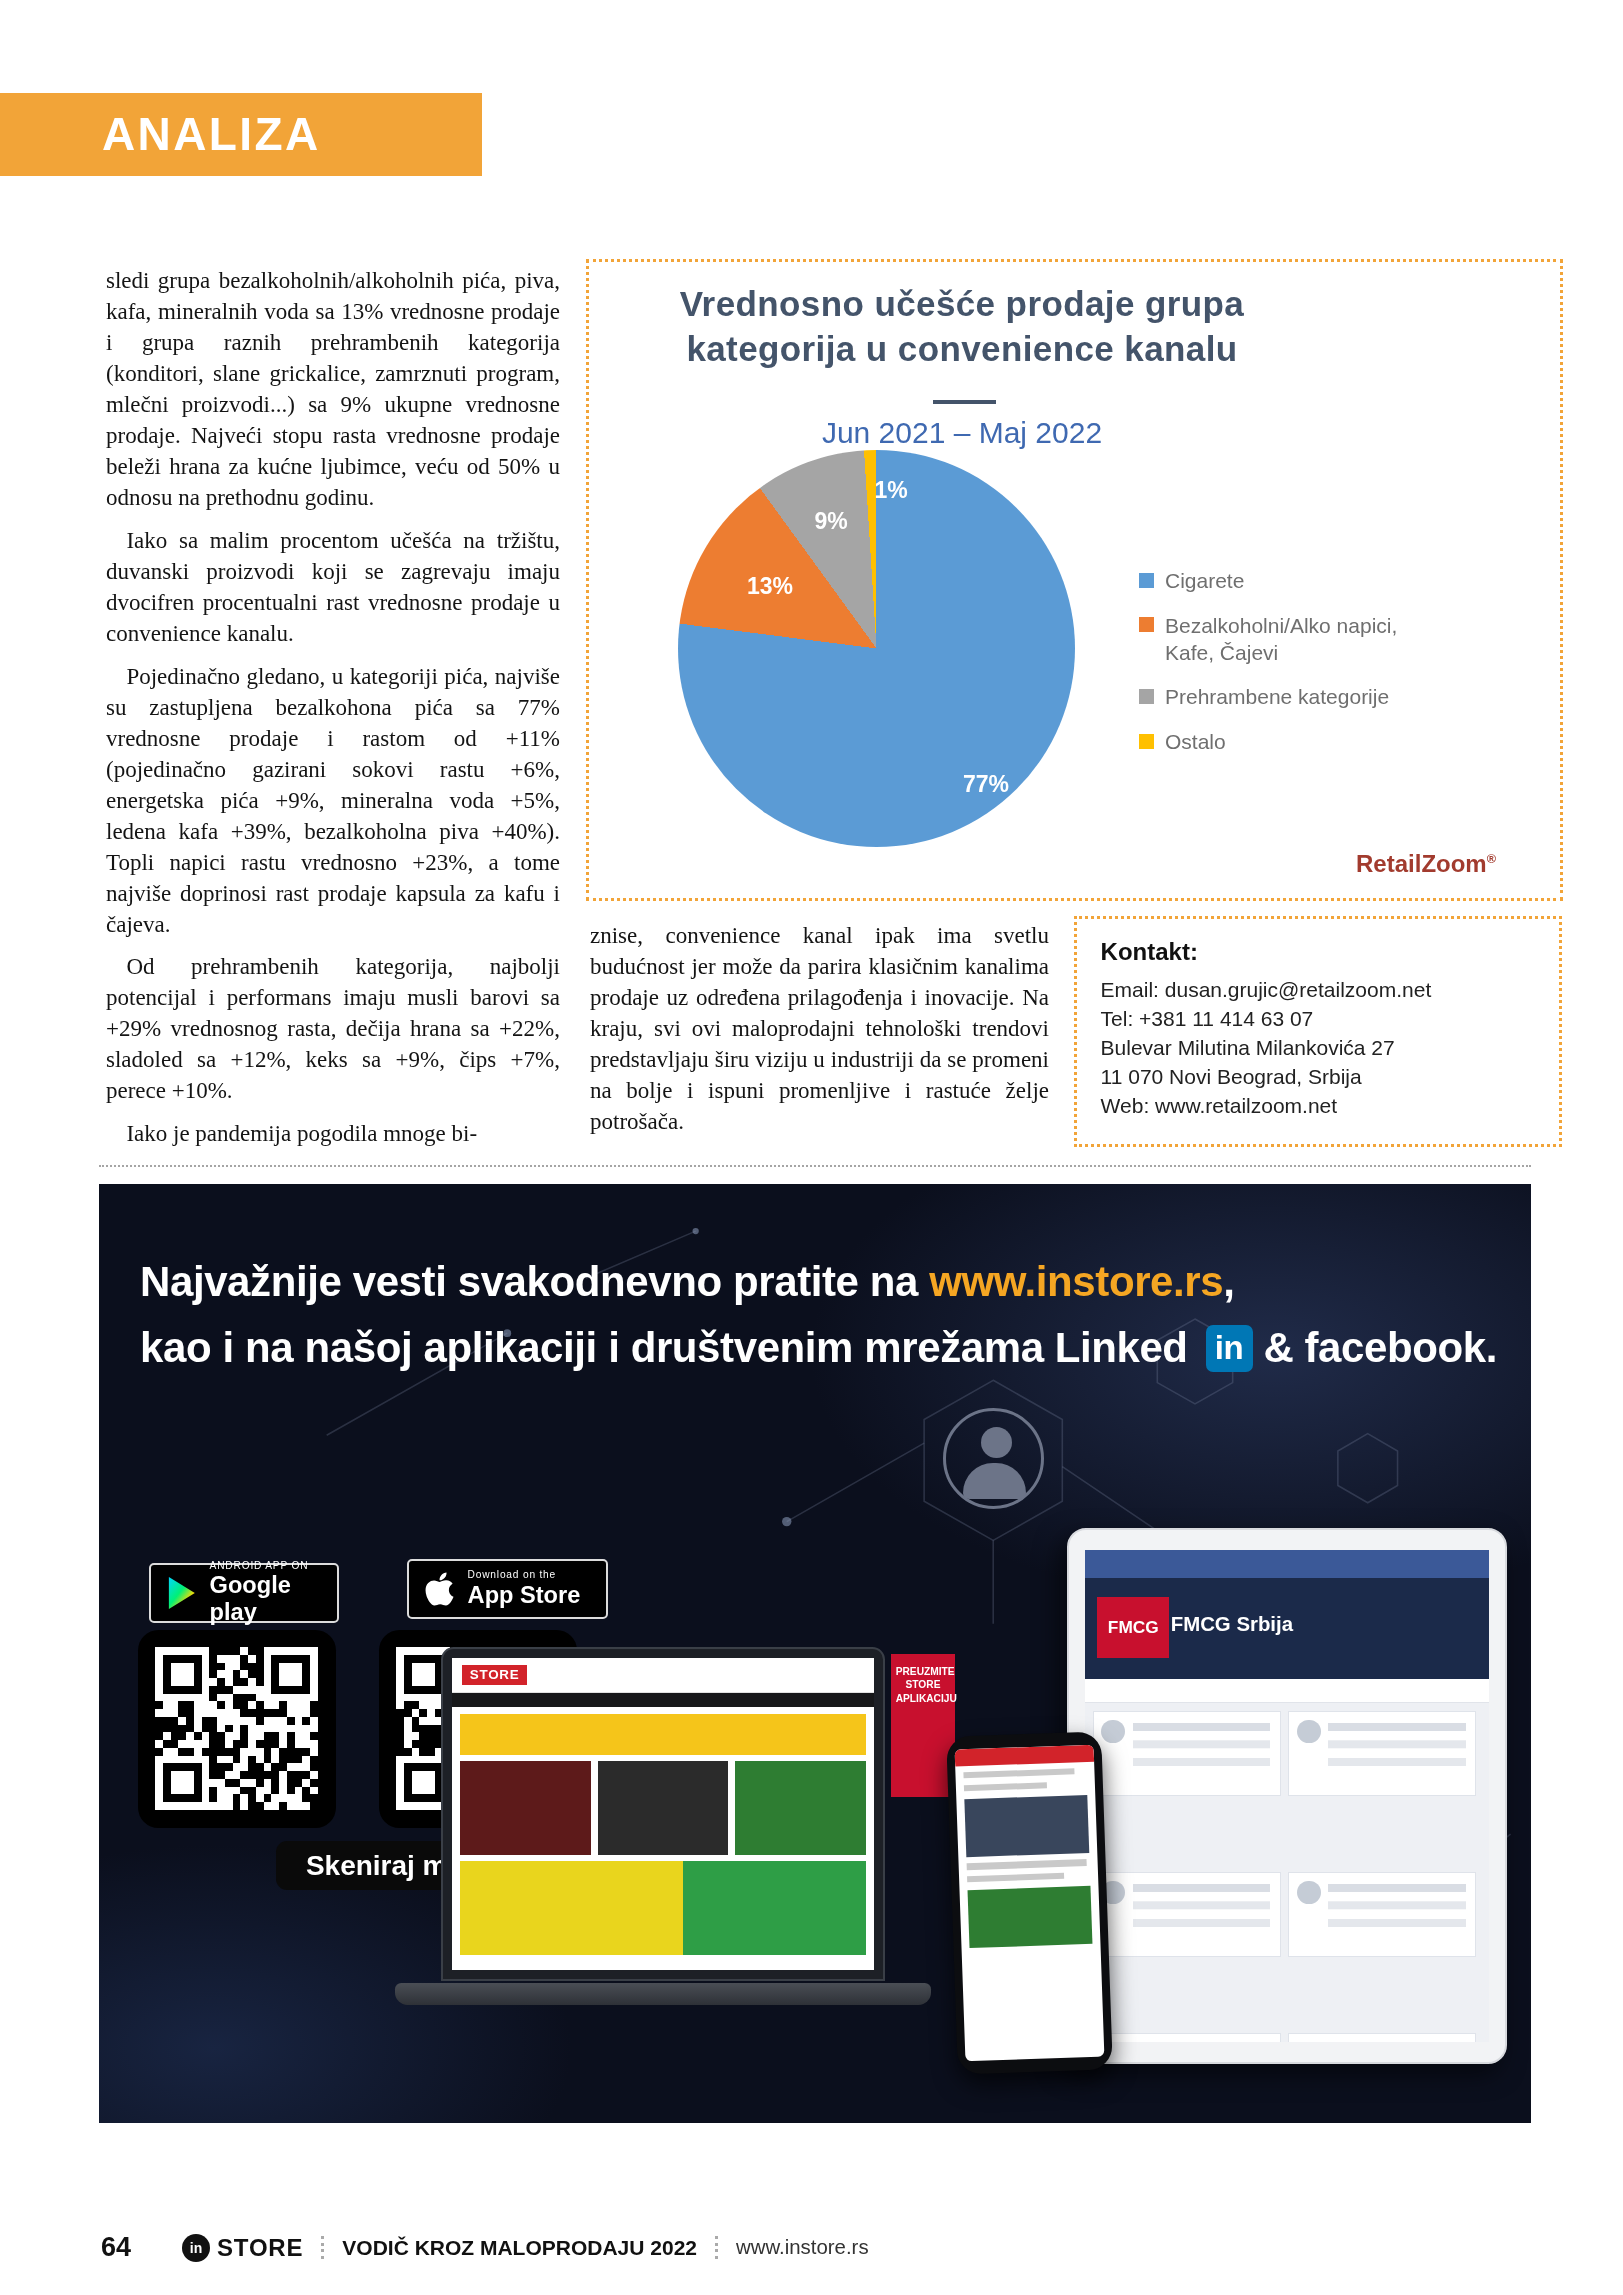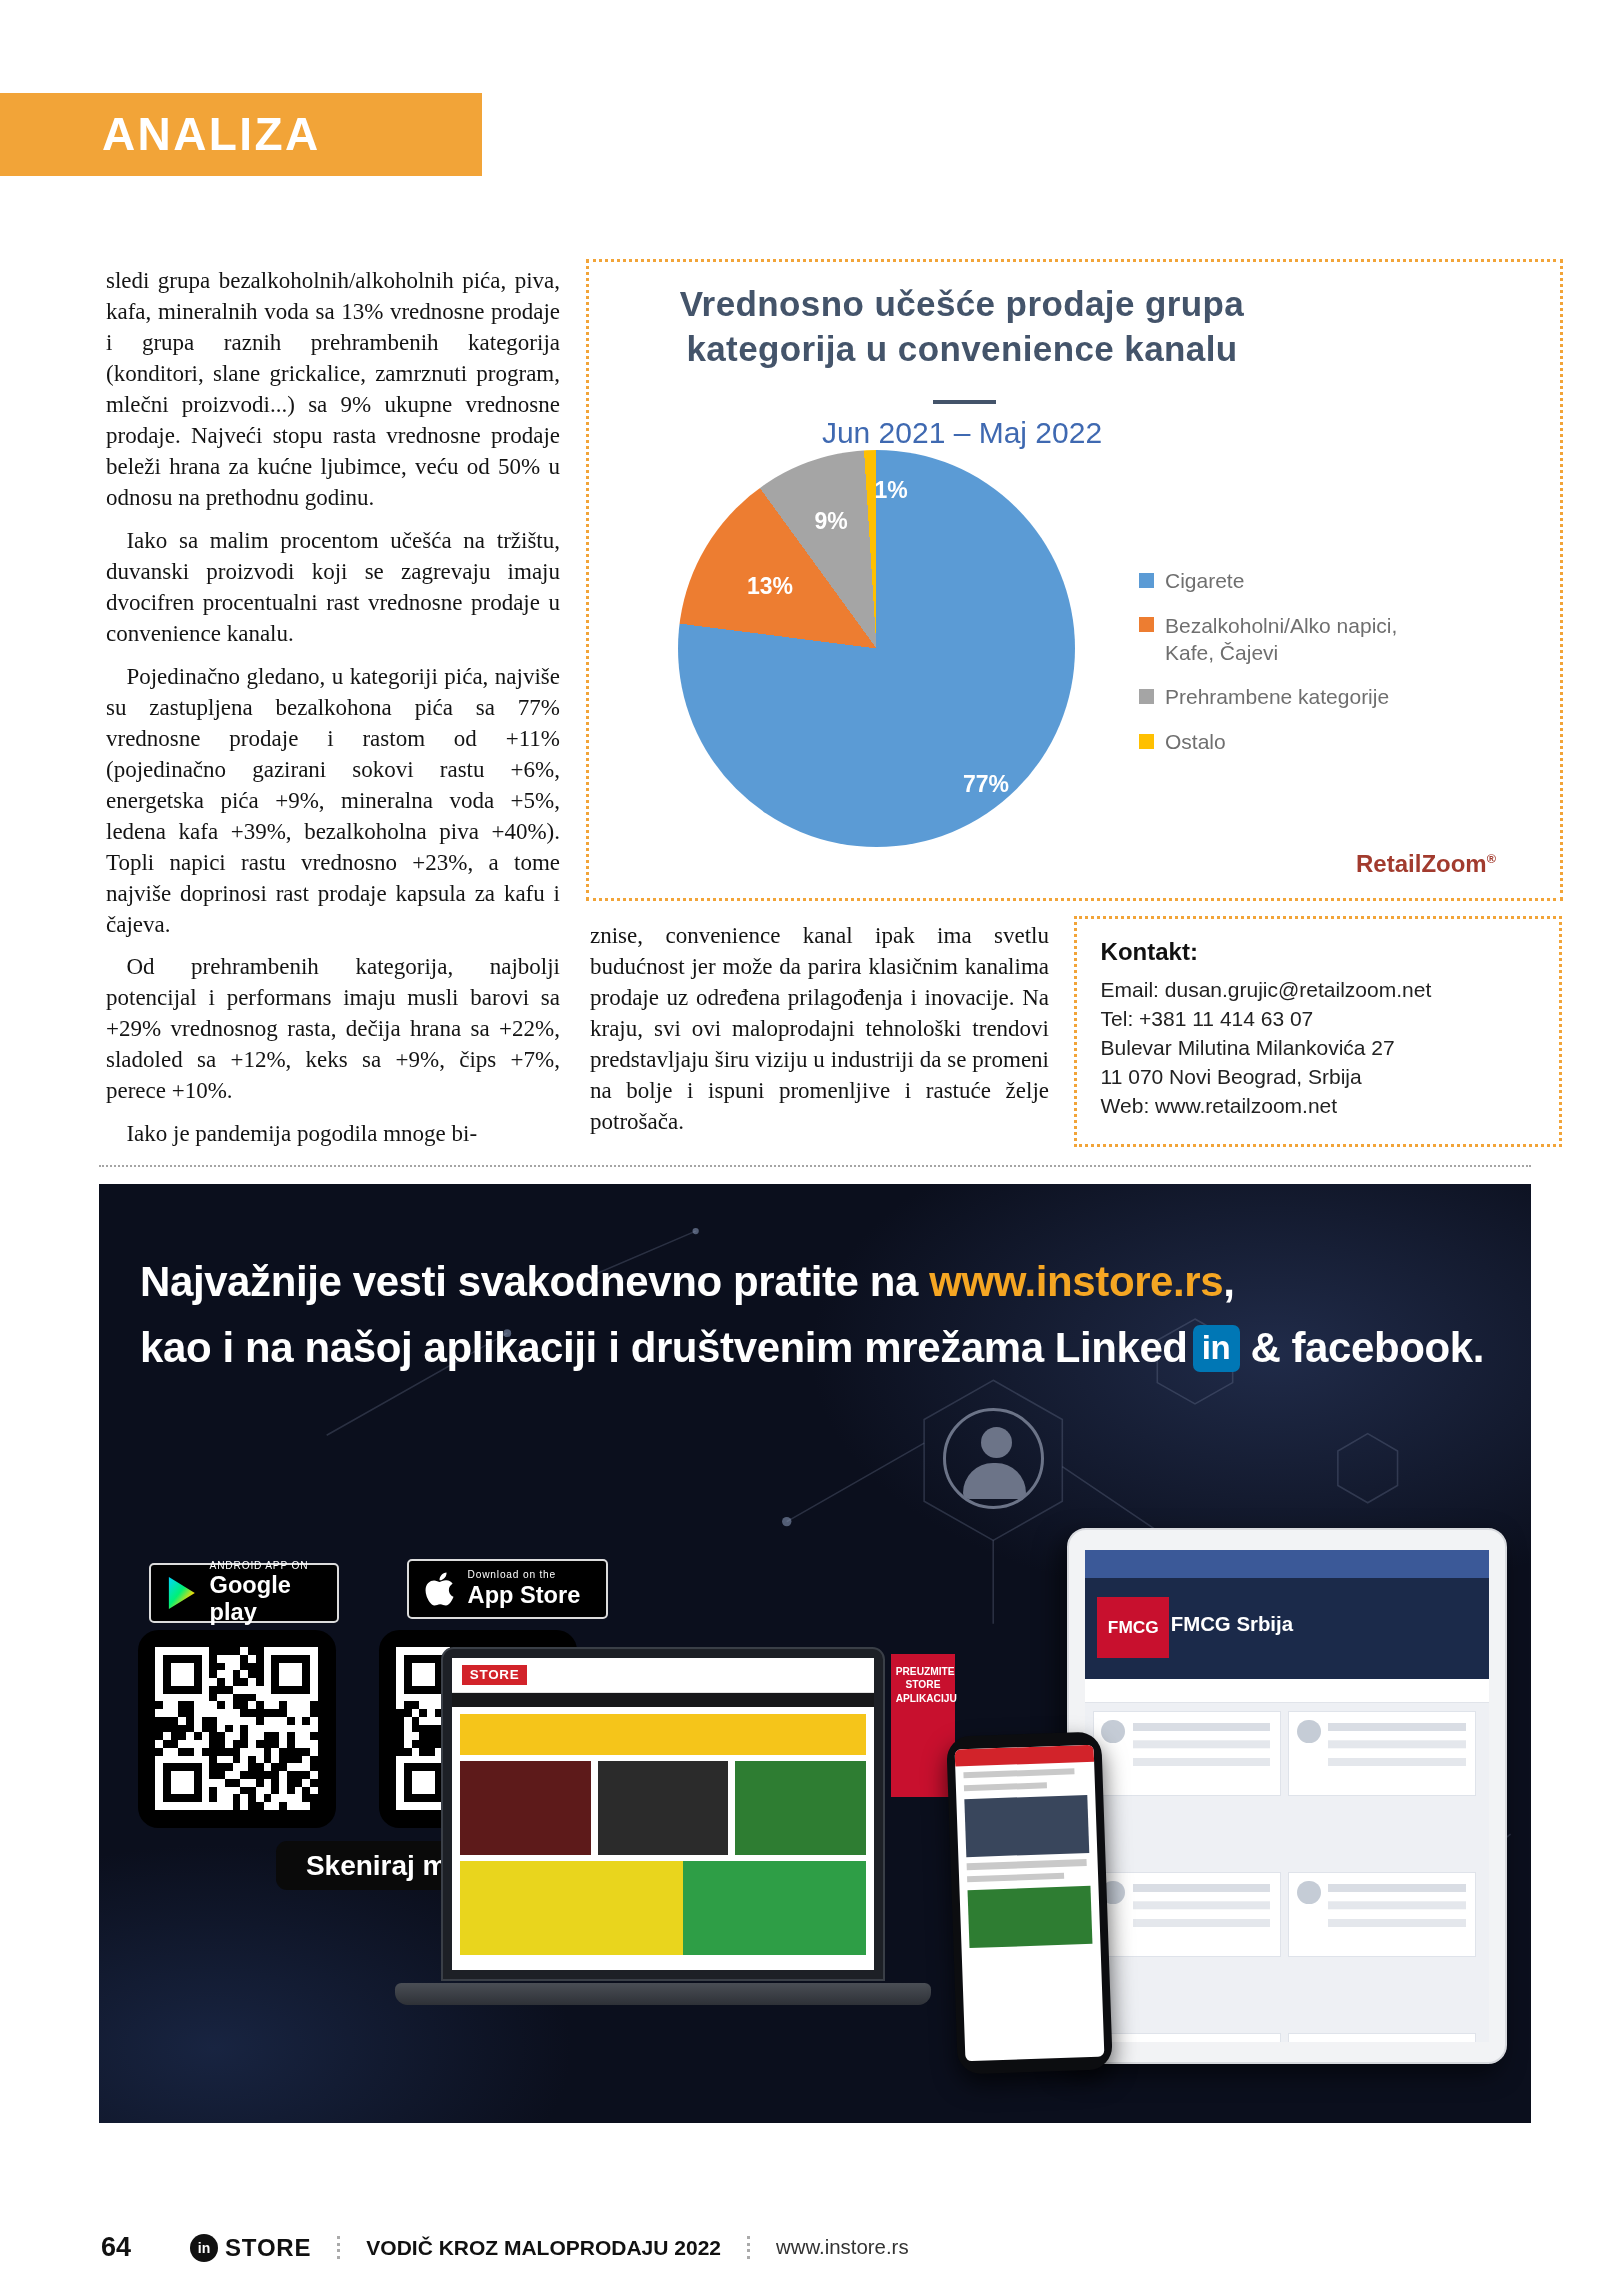--- a/index.html
+++ b/index.html
@@ -56,21 +56,21 @@
       radial-gradient(746px 408px at 82% 18%, #202b49 0%, rgba(16,21,37,0) 62%),
       radial-gradient(597px 338px at 8% 92%, #182441 0%, rgba(12,16,28,0) 60%),
       #0b0f1d; }
   .banner-deco { position:absolute; left:0; top:0; }
 
   .headline { position:absolute; left:41px; font-family:"Liberation Sans",sans-serif; font-weight:bold;
     color:#fff; font-size:42px; letter-spacing:-0.4px; white-space:nowrap; }
   .headline-1 { top:74px; }
   .headline-2 { top:140px; display:flex; align-items:center; gap:11px; }
   .headline .link { color:#F5A623; }
-  .li-group { display:flex; align-items:center; gap:5px; }
+  .li-group { display:flex; align-items:center; gap:18px; }
   .li-badge { display:inline-block; width:47px; height:47px; background:#0077B5; color:#fff;
     border-radius:7px; text-align:center; line-height:46px; font-size:33px; font-weight:bold; }
   .fb-group { display:flex; align-items:baseline; }
 
   .store-badge { position:absolute; height:60px; background:#000; border:2.4px solid #dcdcdc;
     border-radius:5px; display:flex; align-items:center; padding:0 12.6px; gap:11px; color:#fff;
     font-family:"Liberation Sans",sans-serif; }
   .badge-gp { left:50px; top:379px; width:190px; }
   .badge-as { left:308px; top:375px; width:201px; }
   .badge-text small { display:block; font-size:10.2px; letter-spacing:0.8px; line-height:12.6px; }
@@ -139,21 +139,21 @@
   .fb-tabs { height:23.6px; background:#fff; border-bottom:1.6px solid #e1e4ea; }
   .fb-feed { padding:7.9px; display:flex; flex-wrap:wrap; gap:7.9px; background:#eef0f4; height:100%; }
   .feed-card { width:188px; height:85px; background:#fff; border:0.8px solid #dfe3ea; position:relative; }
   .feed-card::before { content:""; position:absolute; left:7.9px; top:7.9px; width:23.6px; height:23.6px;
     border-radius:50%; background:#c5ccd6; }
   .feed-card::after { content:""; position:absolute; left:39px; right:9.4px; top:11px; height:7.9px; background:#d9dde4;
     box-shadow:0 17.3px 0 #e4e7ec, 0 35px 0 #e4e7ec; }
 
   
   .footer { position:absolute; left:101px; top:2232px; width:1414px; display:flex; align-items:center;
-    gap:26px; font-family:"Liberation Sans",sans-serif; color:#111; }
+    gap:18px; font-family:"Liberation Sans",sans-serif; color:#111; }
   .page-num { font-weight:bold; font-size:27px; }
   .footer-brand { display:flex; align-items:center; gap:7px; margin-left:33px; }
   .brand-circle { width:28px; height:28px; background:#111; color:#fff; border-radius:50%;
     font-size:14px; font-weight:bold; text-align:center; line-height:28px; }
   .brand-name { font-weight:bold; font-size:24px; letter-spacing:0.8px; }
   .footer-sep { height:23.6px; border-left:3.1px dotted #aaa; }
   .footer-title { font-weight:bold; font-size:21px; }
   .footer-site { font-size:20.4px; color:#333; }
 </style>
 </head>

